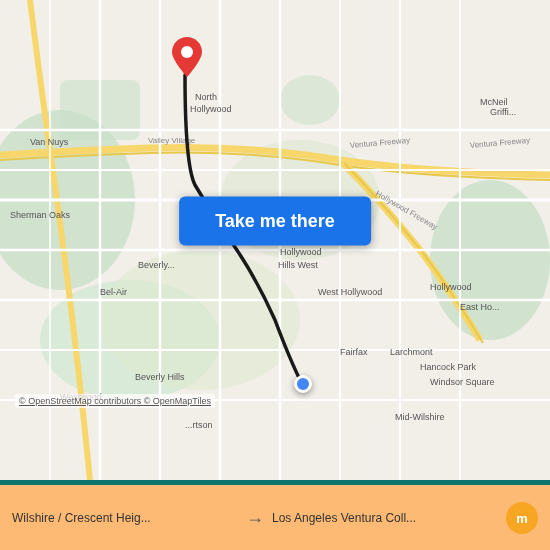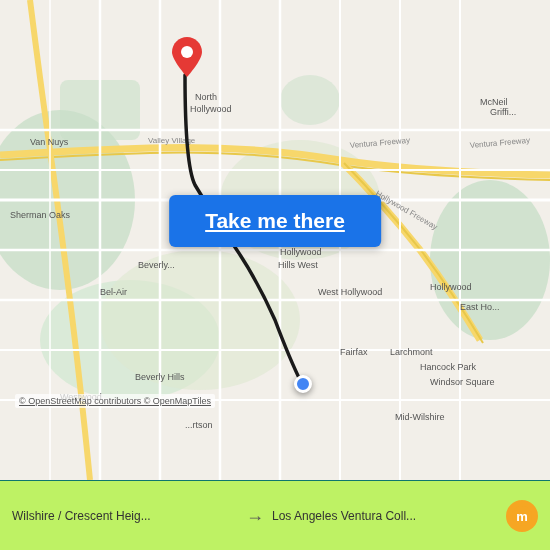--- a/index.html
+++ b/index.html
@@ -27,27 +27,26 @@
     #take-me-there-btn {
       position: absolute;
       left: 50%;
       top: 46%;
       transform: translate(-50%, -50%);
       background-color: #1a73e8;
       color: white;
       border: none;
       border-radius: 6px;
       padding: 14px 36px;
-      font-size: 21px;
+      font-size: 18px;
       font-weight: 600;
       cursor: pointer;
       white-space: nowrap;
       box-shadow: 0 2px 8px rgba(0,0,0,0.3);
       z-index: 10;
-      text-decoration: underline;
     }
 
     
     .marker-dest {
       position: absolute;
       width: 18px;
       height: 18px;
       background: #4285f4;
       border: 3px solid white;
       border-radius: 50%;
@@ -71,24 +70,24 @@
       width: 100%;
       height: 100%;
       z-index: 4;
       pointer-events: none;
     }
 
     
     #bottom-bar {
       width: 550px;
       height: 70px;
-      background: #bef264;
+      background: #fdba74;
       display: flex;
       align-items: center;
-      border-top: 1px solid #0f766e;
+      border-top: 5px solid #0f766e;
       padding: 0 12px;
       gap: 8px;
     }
 
     #route-from {
       flex: 1;
       font-size: 12px;
       color: #333;
       font-weight: 500;
       overflow: hidden;

